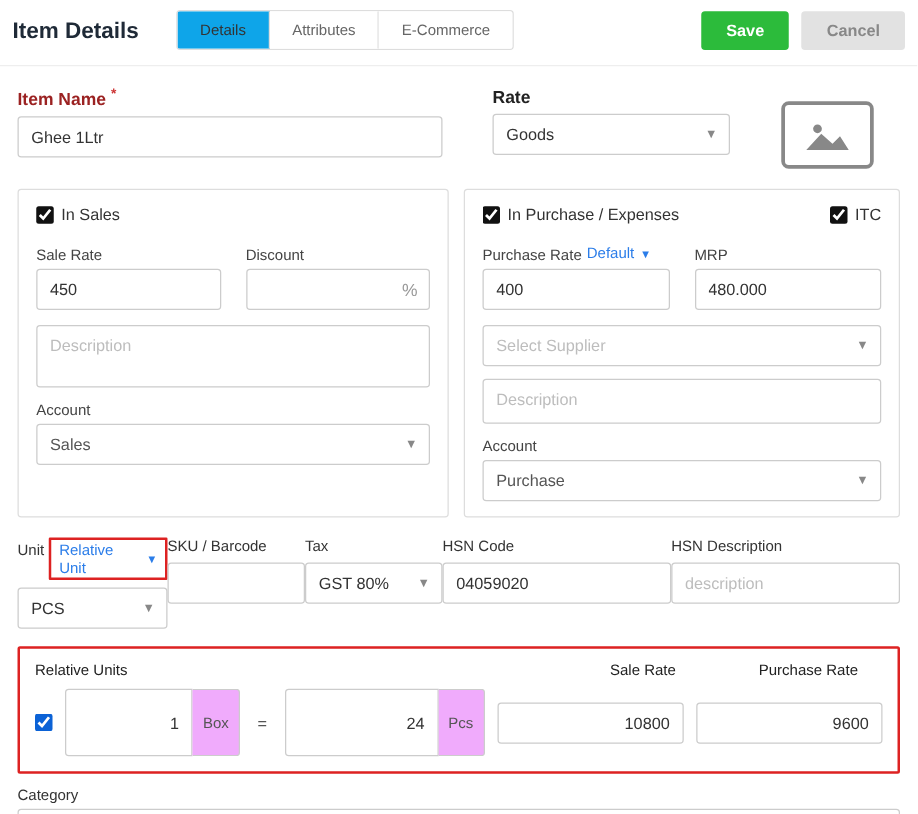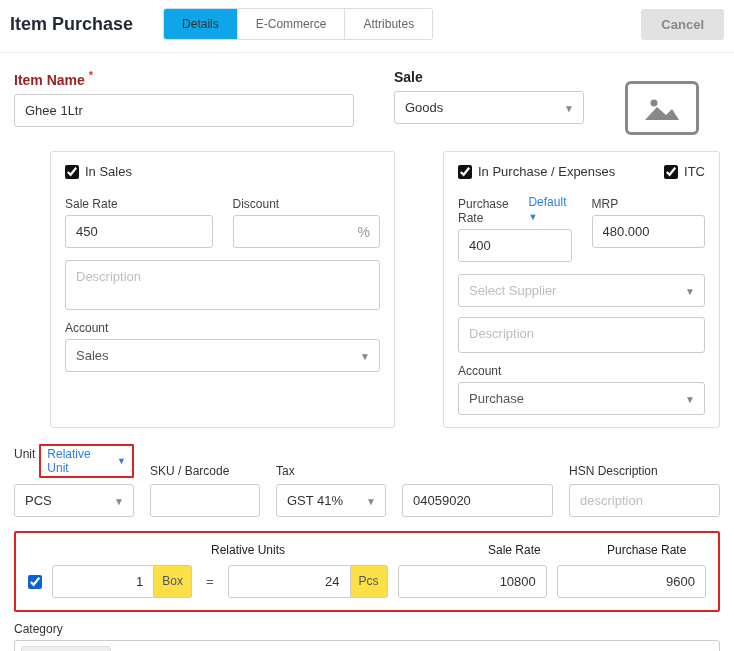--- a/index.html
+++ b/index.html
@@ -129,24 +129,24 @@
   .link { color: #2b7de9; font-size: 12px; cursor: pointer; }
   .link .caret2 { font-size: 9px; margin-left: 2px; }
 
   .discount-wrap { position: relative; }
   .discount-wrap .pct {
     position: absolute; right: 10px; top: 50%; transform: translateY(-50%);
     color: #999; font-size: 14px;
   }
 
   .panels-row { display: flex; gap: 12px; }
-  .panels-row .panel { flex: 1; margin-left: 36px; }
+  .panels-row .panel { flex: 1; }
   .panel.left { flex: 0 0 345px; }
 
-  .row4 { display: flex; gap: 16px; margin-top: 16px; align-items: flex-end; }
+  .row4 { display: flex; gap: 0; margin-top: 16px; align-items: flex-start; }
   .row4 > div { flex: 1; }
   .row4 .unit-col { flex: 0 0 120px; }
   .row4 .sku-col { flex: 0 0 110px; }
   .row4 .tax-col { flex: 0 0 110px; }
   .unit-lbl-wrap { display: flex; align-items: baseline; gap: 4px; }
   .rel-unit-badge {
     border: 2px solid #d22;
     color: #2b7de9;
     font-size: 12px;
     padding: 1px 6px;
@@ -165,23 +165,23 @@
     padding: 10px 12px 12px 12px;
   }
   .rel-box .rel-head {
     display: flex; gap: 20px; font-size: 12px; color: #222;
   }
   .rel-row {
     display: flex; align-items: center; gap: 10px; margin-top: 8px;
   }
   .rel-row .unit-suffix {
     border: 1px solid #ccc; border-left: none;
-    padding: 8px 8px; font-size: 12px; color: #555;
+    padding: 19px 8px; font-size: 12px; color: #555;
     border-radius: 0 3px 3px 0;
-    background: #fde047;
+    background: #f0abfc;
   }
   .rel-row input.num {
     text-align: right;
   }
   .rel-row .eq { color: #555; padding: 0 4px; }
   .rel-group { display: flex; }
   .rel-group .input { border-radius: 3px 0 0 3px; }
 
   .cat-section { margin-top: 10px; }
   .chip-input {
@@ -197,39 +197,40 @@
   }
   .chip .x { color: #888; cursor: pointer; font-size: 12px; }
   .dd-caret { color: #888; font-size: 10px; padding-right: 6px; }
   .small { font-size: 12px; }
 </style>
 </head>
 <body>
 
 <div class="wrapper">
   <div class="header">
-    <div class="title">Item Purchase</div>
+    <div class="title">Item Details</div>
     <div class="tabs">
       <div class="tab active">Details</div>
+      <div class="tab">Attributes</div>
       <div class="tab">E-Commerce</div>
-      <div class="tab">Attributes</div>
     </div>
     <div class="spacer"></div>
+    <button class="btn btn-save">Save</button>
     <button class="btn btn-cancel">Cancel</button>
   </div>
   <hr class="topline">
 
   <div class="body">
     <div class="row">
       <div style="flex:0 0 340px;">
         <label class="lbl"><span>Item Name</span> <span class="req">*</span></label>
         <input class="input" value="Ghee 1Ltr" style="">
       </div>
       <div style="flex:0 0 190px; margin-left:20px;">
-        <label class="lbl-dark">Sale</label>
+        <label class="lbl-dark">Rate</label>
         <div class="select-wrap">
           <select class="select">
             <option>Goods</option>
           </select>
           <span class="caret">▼</span>
         </div>
       </div>
       <div style="flex:1; text-align:center;">
         <div class="image-placeholder">
           <svg viewBox="0 0 40 30">
@@ -329,36 +330,37 @@
           <span class="caret">▼</span>
         </div>
       </div>
       <div class="sku-col">
         <span class="small" style="display:block;margin-bottom:6px;">SKU / Barcode</span>
         <input class="input" value="" style="">
       </div>
       <div class="tax-col">
         <span class="small" style="display:block;margin-bottom:6px;">Tax</span>
         <div class="select-wrap">
-          <div class="input">GST 41%</div>
+          <div class="input">GST 80%</div>
           <span class="caret">▼</span>
         </div>
       </div>
       <div>
+        <span class="small" style="display:block;margin-bottom:6px;">HSN Code</span>
         <input class="input" value="04059020" style="">
       </div>
       <div>
         <span class="small" style="display:block;margin-bottom:6px;">HSN Description</span>
         <input class="input" placeholder="description" style="">
       </div>
     </div>
 
     <div class="rel-box">
       <div class="rel-head">
-        <div style="flex:0 0 440px;text-align:center;">Relative Units</div>
+        <div style="flex:0 0 440px;">Relative Units</div>
         <div style="flex:1;">Sale Rate</div>
         <div style="flex:1;">Purchase Rate</div>
       </div>
       <div class="rel-row">
         <input type="checkbox" class="chk chk-blue" checked="" style="">
         <div class="rel-group" style="width:140px;">
           <input class="input num" value="1" style="">
           <div class="unit-suffix">Box</div>
         </div>
         <span class="eq">=</span>

